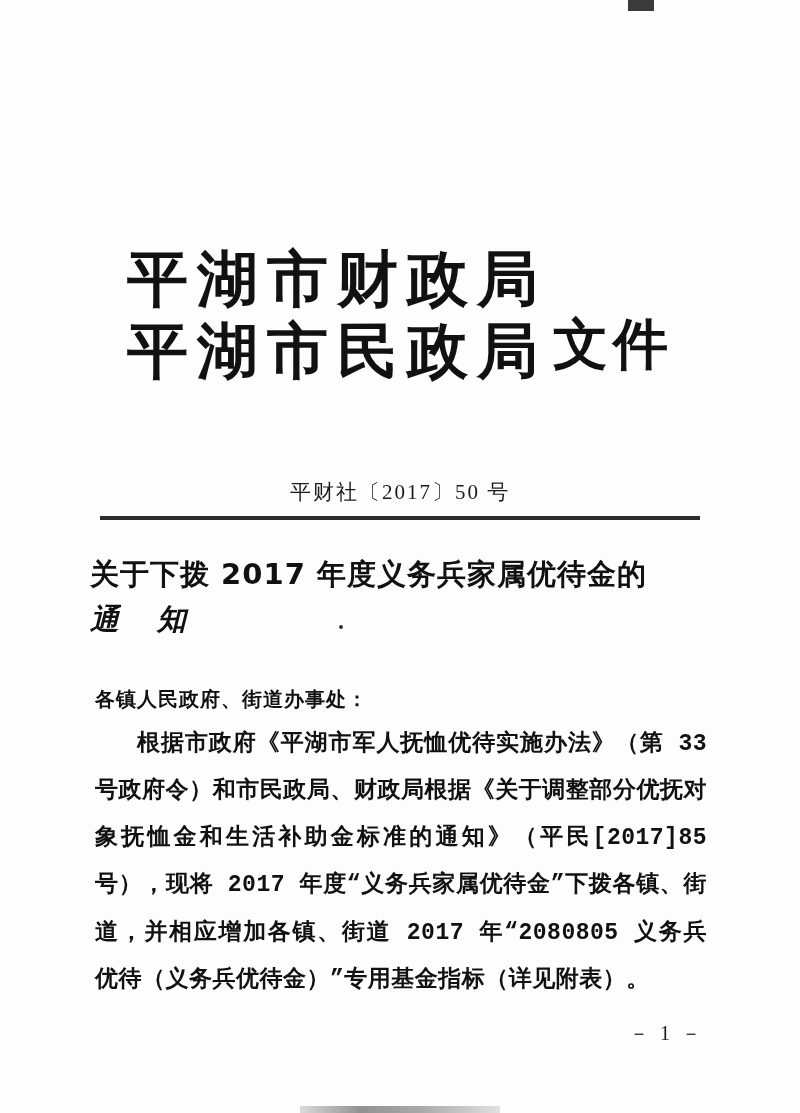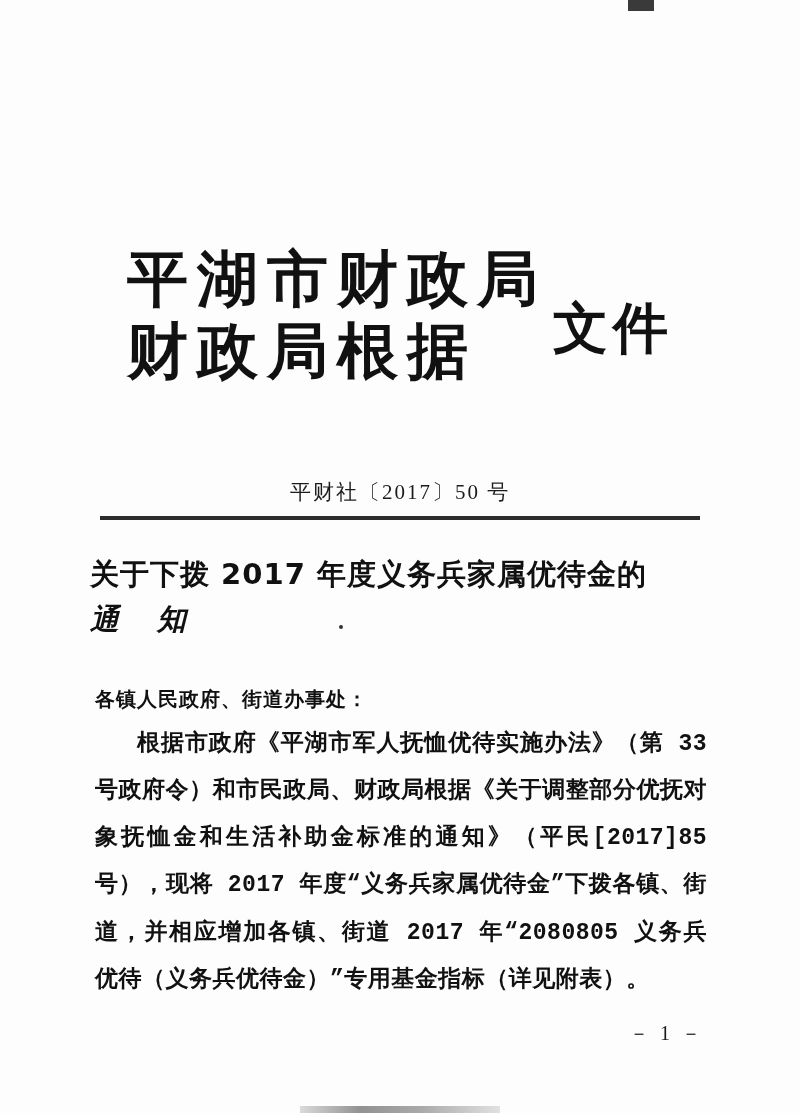--- a/index.html
+++ b/index.html
@@ -63,21 +63,20 @@
     white-space: nowrap;
   }
   .masthead-suffix {
     font-family: "DejaVu Sans", sans-serif;
     font-weight: 700;
     font-size: 55px;
     letter-spacing: 5px;
     color: #111;
     align-self: flex-end;
     margin-left: 6px;
-    margin-bottom: 16px;
     white-space: nowrap;
   }
 
   
   .doc-number {
     position: absolute;
     top: 478px;
     left: 0;
     right: 0;
     text-align: center;
@@ -166,21 +165,21 @@
 </head>
 <body>
 
 <div class="page">
 
   <div class="scan-mark-top"></div>
 
   <div class="masthead">
     <div class="masthead-names">
       <div class="masthead-line">平湖市财政局</div>
-      <div class="masthead-line">财政局根据</div>
+      <div class="masthead-line">平湖市民政局</div>
     </div>
     <div class="masthead-suffix">文件</div>
   </div>
 
   <div class="doc-number">平财社〔2017〕50 号</div>
 
   <div class="rule"></div>
 
   <div class="title-block">
     <div class="title-line">关于下拨 2017 年度义务兵家属优待金的</div>

